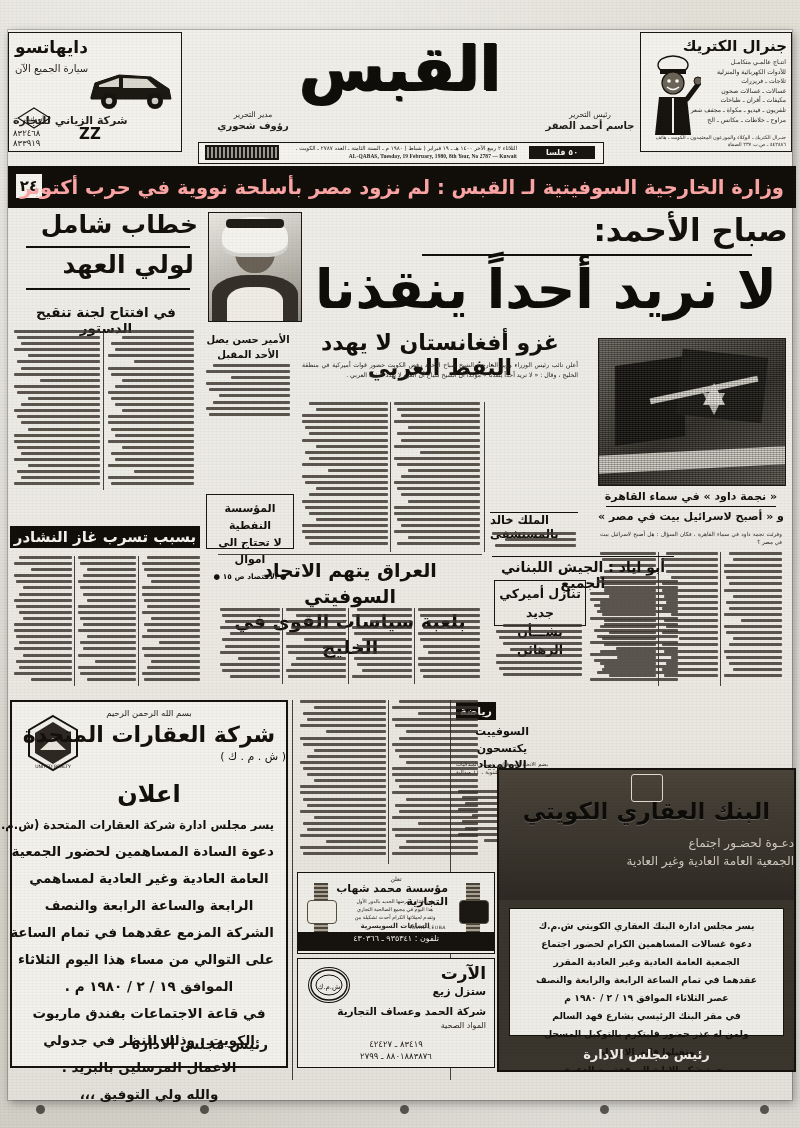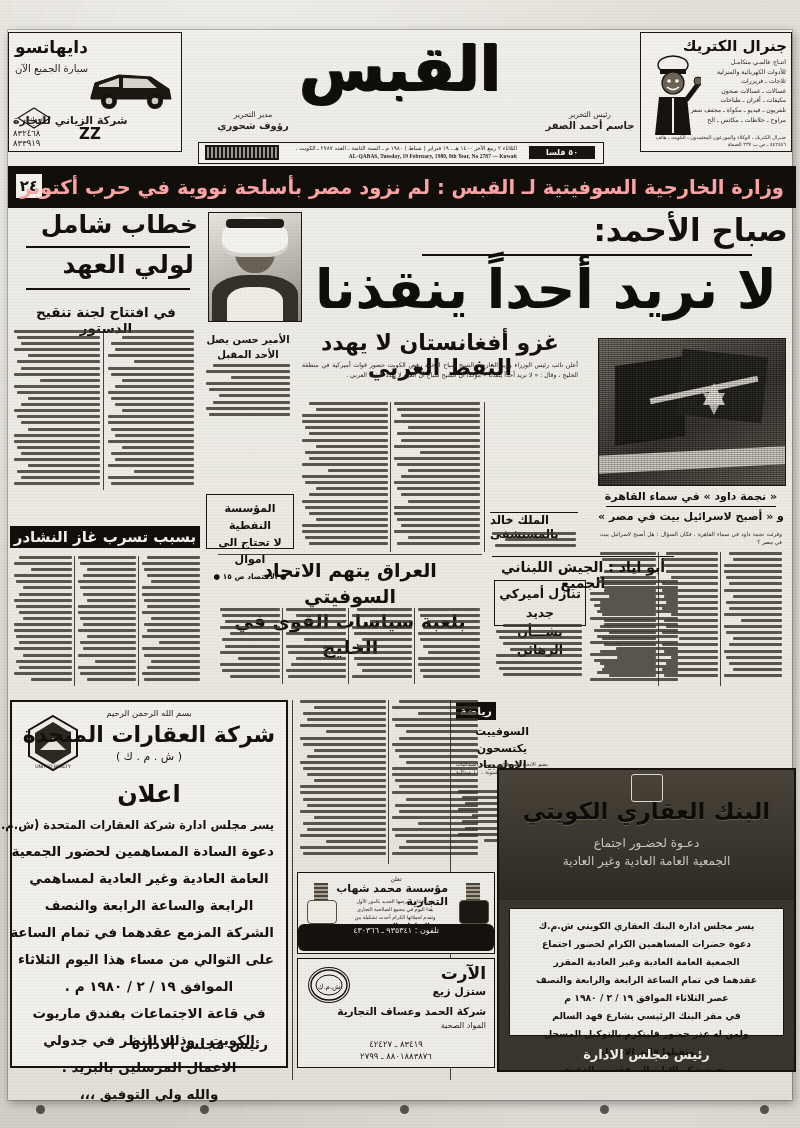--- a/index.html
+++ b/index.html
@@ -124,40 +124,40 @@
       repeating-linear-gradient(90deg,rgba(0,0,0,.22) 0 1px,rgba(255,255,255,.06) 1px 3px);
     opacity:.7;}
 
   .cap{position:absolute;text-align:center;font-weight:bold;color:#14110d;}
   .cap-rule{position:absolute;height:1.4px;background:#14110d;}
 
   
   .adbox{position:absolute;box-sizing:border-box;border:2px solid #16130f;background:#f2f0ea;}
   .ad-bism{position:absolute;right:0;left:0;top:6px;text-align:center;font-size:8.5px;color:#221e18;}
   .ad-co{position:absolute;right:0;left:0;top:20px;text-align:center;font-size:22px;font-weight:bold;color:#14110d;}
-  .ad-co2{position:absolute;right:0;left:0;top:48px;text-align:center;font-size:11px;color:#14110d;}
+  .ad-co2{position:absolute;right:0;left:0;top:48px;text-align:right;font-size:11px;color:#14110d;}
   .ad-title{position:absolute;right:0;left:0;text-align:center;font-size:24px;font-weight:bold;color:#14110d;letter-spacing:3px;}
   .ad-line{position:absolute;right:0;left:0;text-align:center;font-size:13.5px;font-weight:bold;color:#16130f;white-space:nowrap;}
   .ad-sig{position:absolute;right:18px;font-size:14px;font-weight:bold;color:#16130f;}
   .hexlogo{position:absolute;left:14px;top:12px;width:54px;height:58px;}
 
   .bank{position:absolute;left:497px;top:768px;width:295px;height:300px;border:2px solid #16130f;overflow:hidden;background:#3a352d;}
   .bank-dark{position:absolute;left:0;right:0;top:0;height:130px;background:linear-gradient(180deg,#4a443a,#3a352d 60%,#2e2a23);}
   .bank-logo{position:absolute;left:50%;transform:translateX(-50%);top:4px;width:30px;height:26px;border:1.6px solid #ddd9cf;border-radius:3px;}
   .bank-name{position:absolute;left:0;right:0;top:28px;text-align:center;font-size:23px;font-weight:bold;color:#0e0c09;text-shadow:0 1px 0 rgba(255,255,255,.18);}
-  .bank-sub{position:absolute;left:0;right:0;top:64px;text-align:center;font-size:12px;color:#cfcac0;line-height:1.5;}
+  .bank-sub{position:absolute;left:0;right:0;top:64px;text-align:right;font-size:12px;color:#cfcac0;line-height:1.5;}
   .bank-body{position:absolute;left:10px;right:10px;top:138px;bottom:34px;background:#eeece6;border:1.4px solid #16130f;padding:8px 8px 0;}
   .bank-sig{position:absolute;left:0;right:0;bottom:8px;text-align:center;font-size:13px;font-weight:bold;color:#f0ede6;}
 
   .watchad{position:absolute;left:297px;top:872px;width:196px;height:80px;border:1.6px solid #16130f;background:#eeece6;overflow:hidden;}
   .watch{position:absolute;top:10px;width:30px;height:54px;}
   .watch .band{position:absolute;left:8px;top:0;width:14px;height:54px;background:repeating-linear-gradient(0deg,#4a4439 0 2px,#a9a294 2px 4px);}
   .watch .face{position:absolute;left:1px;top:17px;width:28px;height:22px;border-radius:4px;background:#1b1814;border:1.5px solid #55503f;}
   .watch.white .face{background:#efece4;}
-  .watchphone{position:absolute;left:0;right:0;bottom:2px;height:27px;background:#16130f;color:#f1efe8;font-size:8px;text-align:center;line-height:13px;letter-spacing:1px;border-radius:6px;}
+  .watchphone{position:absolute;left:0;right:0;bottom:2px;height:19px;background:#16130f;color:#f1efe8;font-size:8px;text-align:center;line-height:13px;letter-spacing:1px;}
 
   .alarm{position:absolute;left:297px;top:958px;width:196px;height:108px;border:1.6px solid #16130f;background:#eeece6;overflow:hidden;}
   .al-big{position:absolute;right:8px;top:4px;font-size:17px;font-weight:bold;color:#14110d;}
   .al-sub{position:absolute;right:8px;top:26px;font-size:11px;font-weight:bold;color:#14110d;}
   .al-logo{position:absolute;left:10px;top:8px;width:40px;height:34px;border:1.4px solid #16130f;border-radius:50%;}
   .al-phone{position:absolute;left:0;right:0;bottom:4px;text-align:center;font-size:8.5px;color:#221e18;line-height:1.5;}
 
   
   .fmark{position:absolute;bottom:14px;width:9px;height:9px;background:#2b2721;border-radius:50%;opacity:.75;}
 
@@ -824,21 +824,21 @@
     <div class="bank-dark"></div>
     <div class="bank-logo"></div>
     <div class="bank-name">البنك العقاري الكويتي</div>
     <div class="bank-sub">
       <div>دعـوة لحضـور اجتماع</div>
       <div>الجمعية العامة العادية وغير العادية</div>
     </div>
     <div class="bank-body">
       <div style="font-size:9.2px;line-height:1.95;font-weight:bold;color:#16130f;text-align:center">
         <div>يسر مجلس ادارة البنك العقاري الكويتي ش.م.ك</div>
-        <div>دعوة حضرات المساهمين الكرام لحضور اجتماع</div>
+        <div>دعوة غسالات المساهمين الكرام لحضور اجتماع</div>
         <div>الجمعية العامة العادية وغير العادية المقرر</div>
         <div>عقدهما في تمام الساعة الرابعة والرابعة والنصف</div>
         <div>عصر الثلاثاء الموافق ١٩ / ٢ / ١٩٨٠ م</div>
         <div>في مقر البنك الرئيسي بشارع فهد السالم</div>
         <div>ولمن له عذر حضور فليتكرم بالتوكيل المسجل</div>
         <div>وتقبلوا فائق الاحترام</div>
         <div>موجهة شكر الانابة المرفقة مع الدعوة .</div>
       </div>
     </div>
     <div class="bank-sig">رئيس مجلس الادارة</div>

